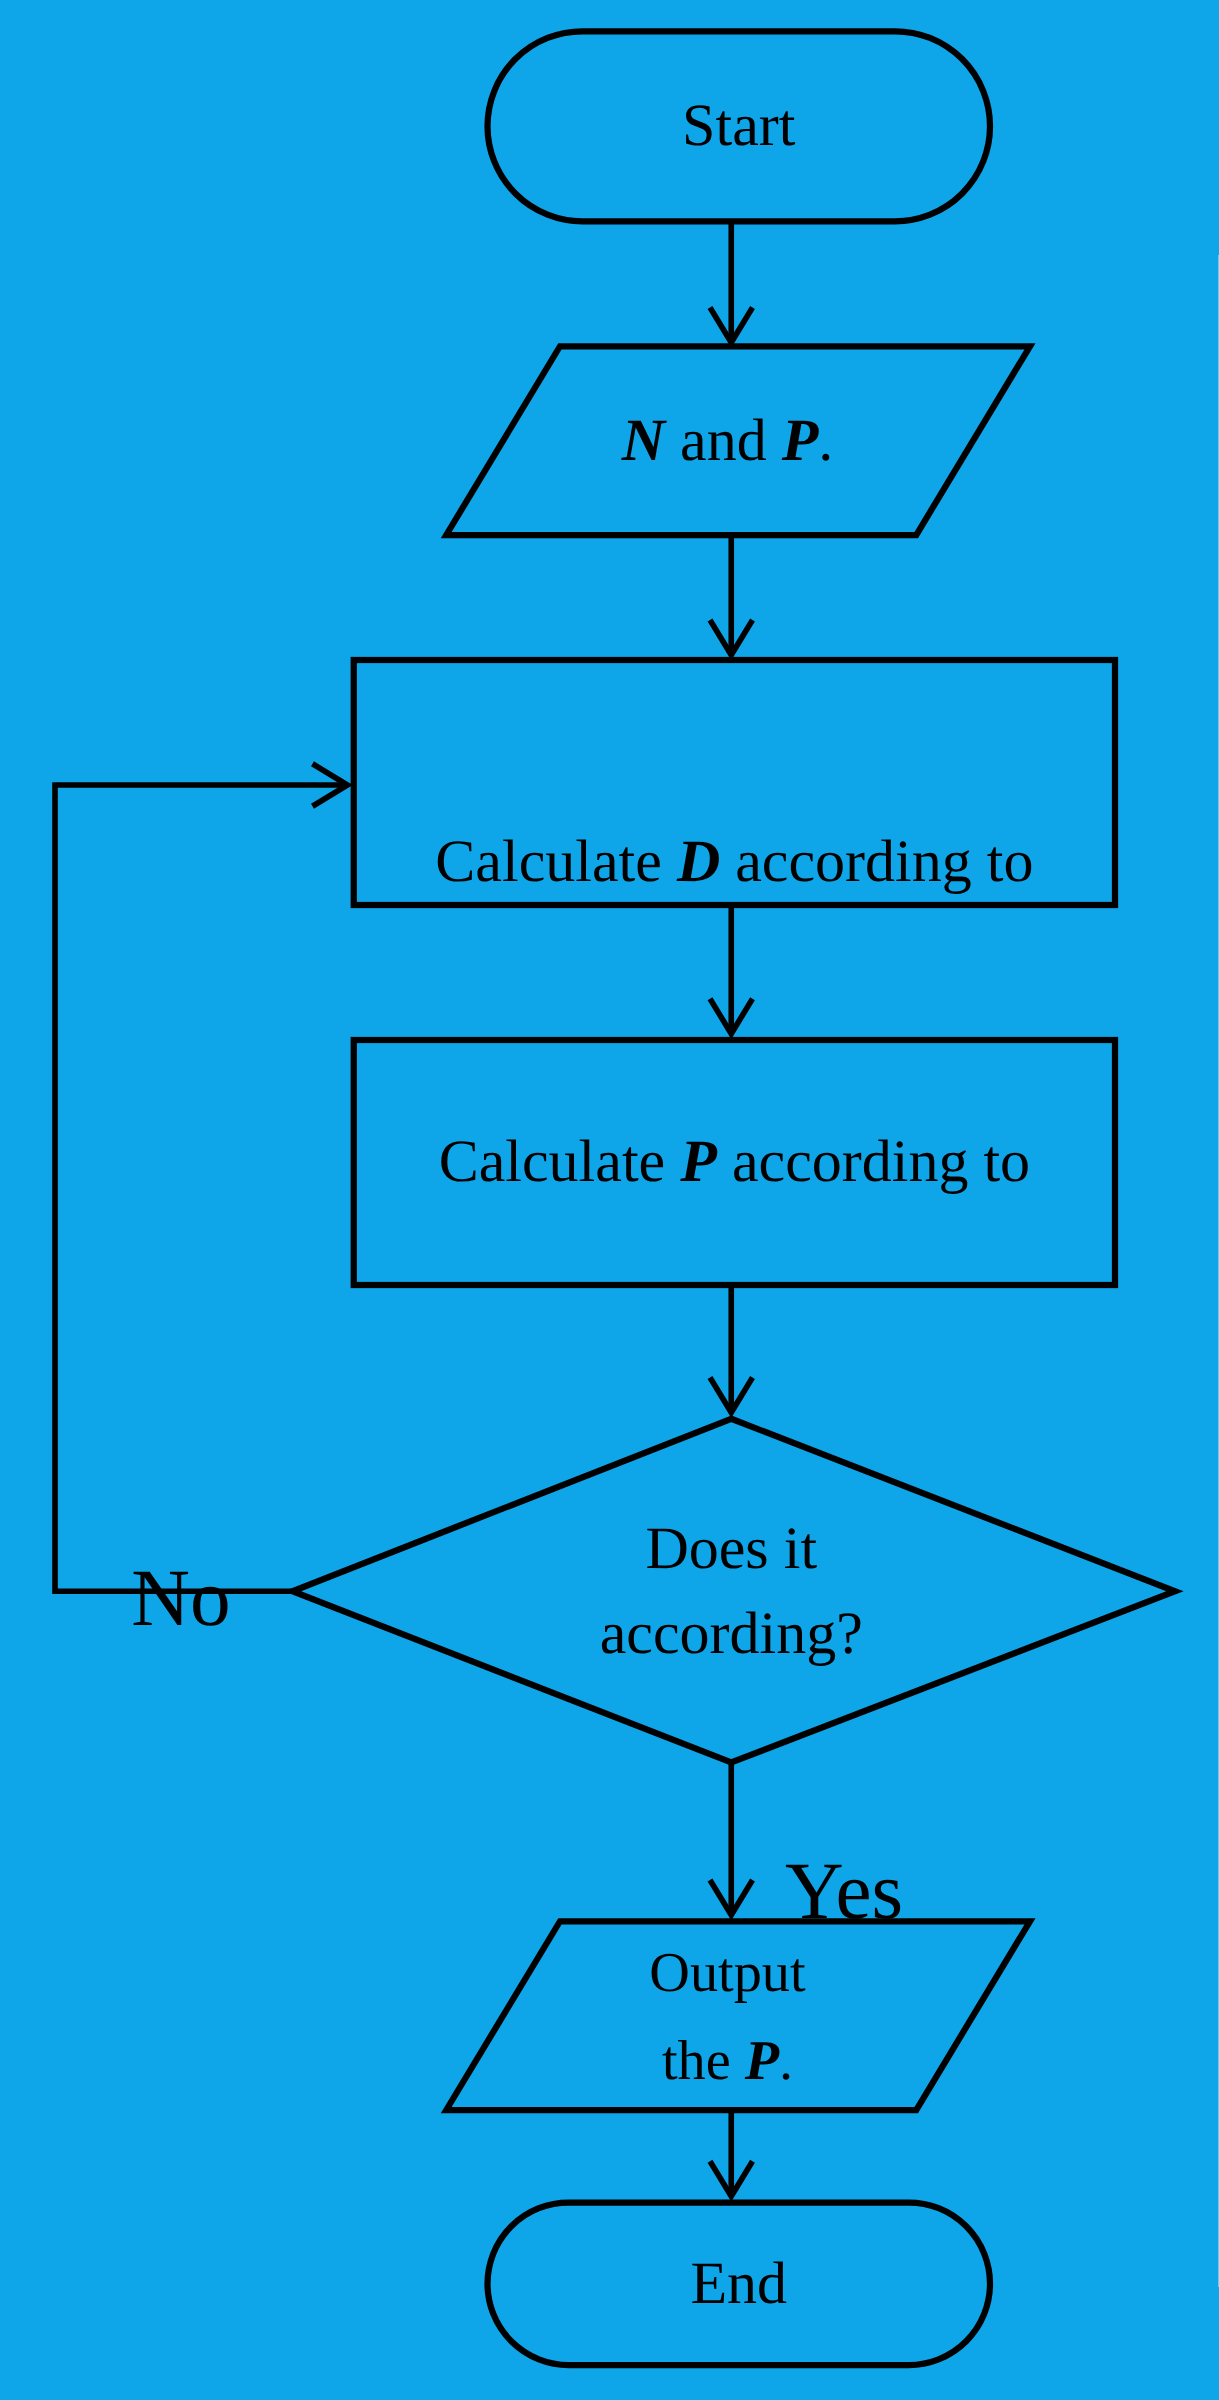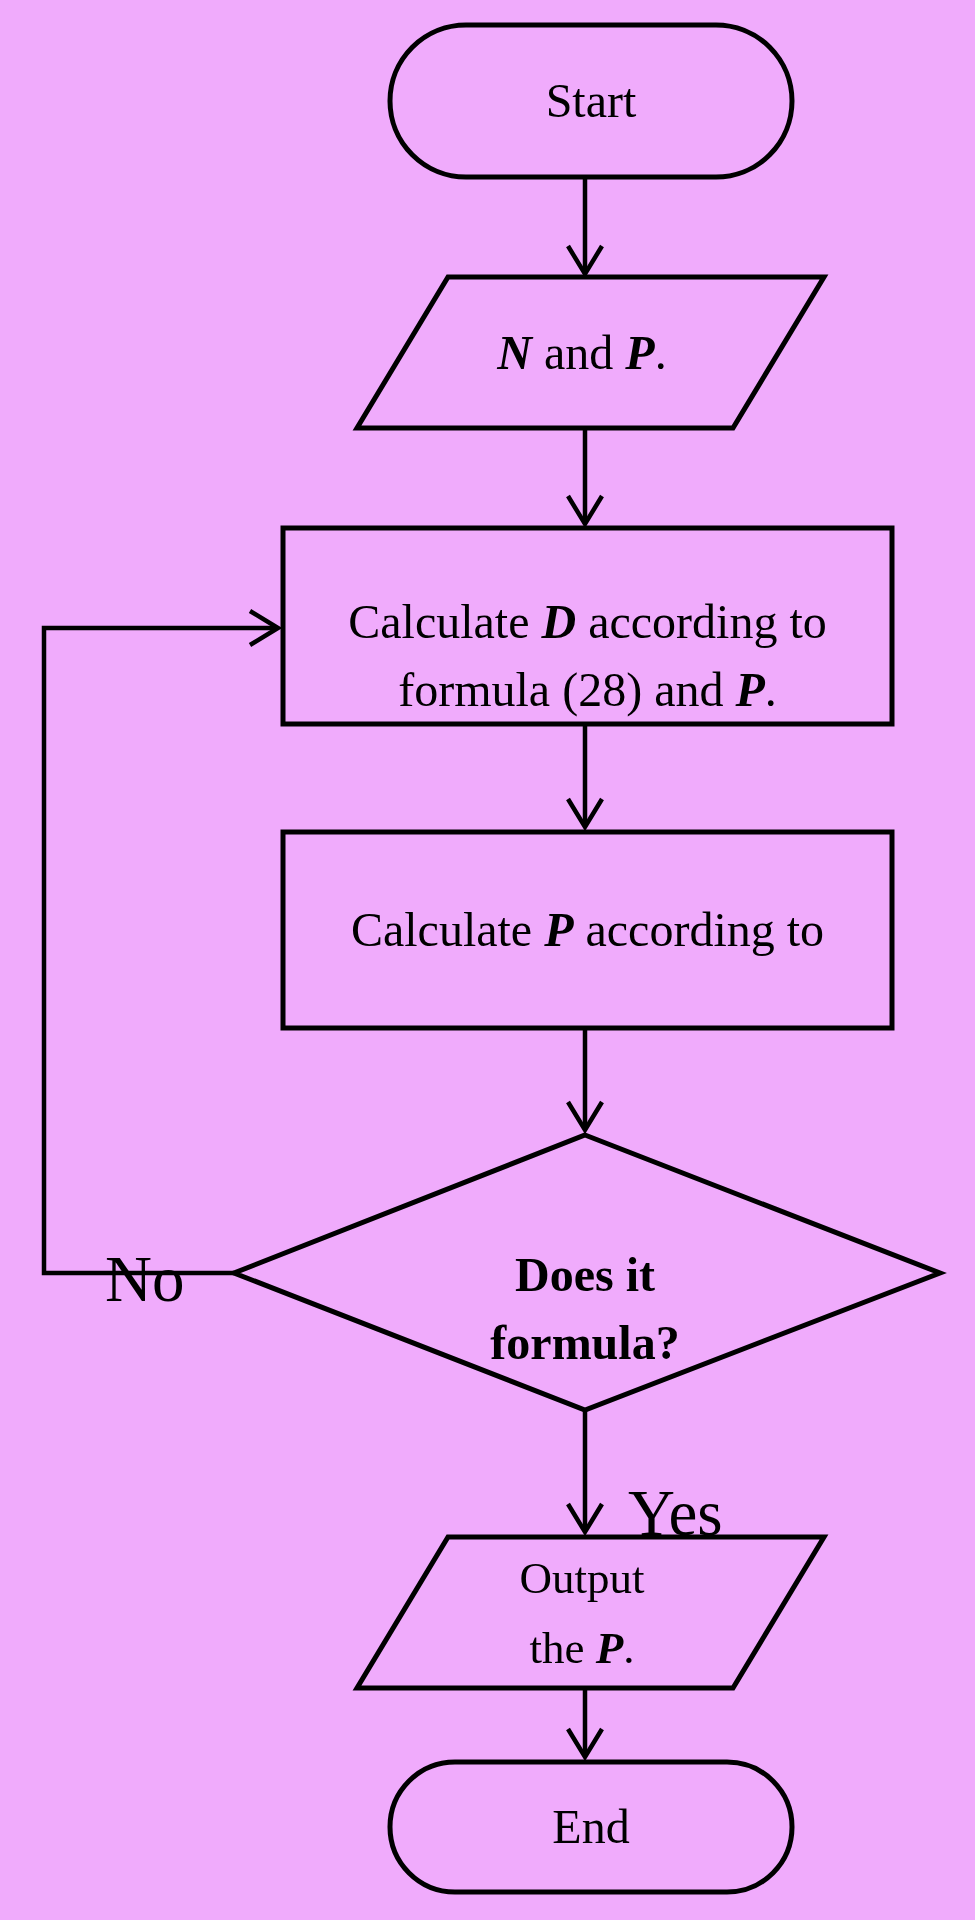--- a/index.html
+++ b/index.html
@@ -1,20 +1,20 @@
 <!DOCTYPE html>
 <html><head>
 <meta charset="utf-8">
 <style>
   html,body{margin:0;padding:0;background:#ffffff;}
   .page{
     position:relative;
     width:975px;
     height:1920px;
-    background:#f0abfc;
+    background:#0ea5e9;
     font-family:"Liberation Serif", serif;
     color:#000000;
     overflow:hidden;
   }
   .page svg{position:absolute;left:0;top:0;}
   .shape{stroke:#000000;fill:none;}
   .thick{stroke-width:5px;}
   .edge{stroke:#000000;stroke-width:4.5px;fill:none;stroke-linejoin:miter;}
   .label{
     position:absolute;
@@ -32,21 +32,21 @@
   .edge-label{
     position:absolute;
     font-size:65px;
     white-space:pre;
     margin-top:36px;
   }
   #start-label{left:390px;top:25px;width:402px;height:152px;}
   #input-label{left:392px;top:279px;width:380px;height:148px;}
   #calc-d-label{left:283px;top:528px;width:609px;height:196px;justify-content:flex-end;}
   #calc-p-label{left:283px;top:832px;width:609px;height:196px;}
-  #decision-label{left:335px;top:1236px;width:500px;height:145px;font-weight:bold;}
+  #decision-label{left:335px;top:1200px;width:500px;height:145px;}
   #output-label{left:392px;top:1540px;width:380px;height:146px;}
   #end-label{left:390px;top:1762px;width:402px;height:130px;}
   #no-label{left:105px;top:1206px;}
   #yes-label{left:628px;top:1440px;}
 </style>
 </head>
 <body>
 
 <div class="page">
 
@@ -105,30 +105,29 @@
   <div class="label" id="start-label">
     <div class="line">Start</div>
   </div>
 
   <div class="label lh70" id="input-label">
     <div class="line"><span class="var">N</span><span> and </span><span class="var">P</span><span>.</span></div>
   </div>
 
   <div class="label" id="calc-d-label">
     <div class="line"><span>Calculate </span><span class="var">D</span><span> according to</span></div>
-    <div class="line"><span>formula (28) and </span><span class="var">P</span><span>.</span></div>
   </div>
 
   <div class="label" id="calc-p-label">
     <div class="line"><span>Calculate </span><span class="var">P</span><span> according to</span></div>
   </div>
 
   <div class="label" id="decision-label">
     <div class="line">Does it</div>
-    <div class="line">formula?</div>
+    <div class="line">according?</div>
   </div>
 
   <div class="edge-label" id="no-label">No</div>
   <div class="edge-label" id="yes-label">Yes</div>
 
   <div class="label lh70" id="output-label">
     <div class="line sans">Output</div>
     <div class="line sans"><span>the </span><span class="var">P</span><span>.</span></div>
   </div>
 

